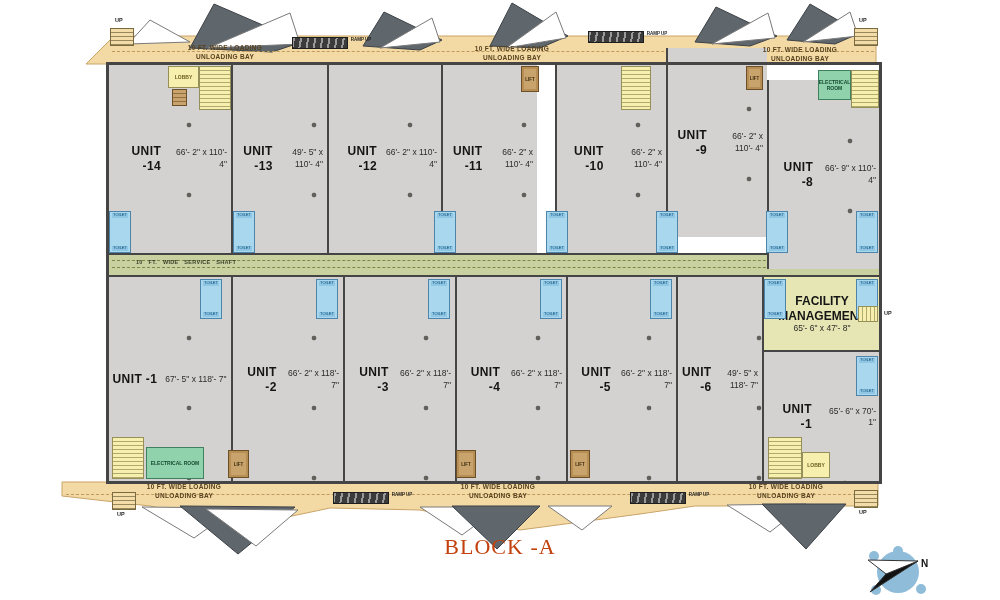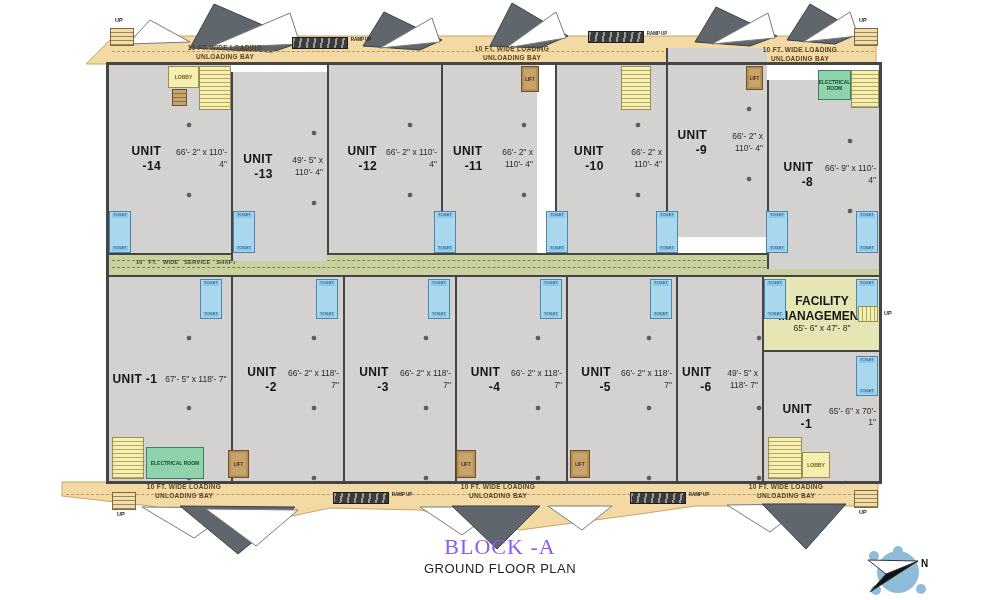--- a/index.html
+++ b/index.html
@@ -60,21 +60,21 @@
   .store { position:absolute; background:#c9a36c; border:1px solid #6d4f28;
     background-image:repeating-linear-gradient(to bottom, transparent 0 3px, rgba(90,60,20,.5) 3px 4px); }
 
   
   .chev { position:absolute; background:repeating-linear-gradient(100deg, #9a9a9a 0 2px, #3b3b3b 2px 7px); border:1px solid #1e1e1e; }
   .ramplbl { position:absolute; width:24px; font-size:4.5px; font-weight:bold; line-height:1.2; color:#1d1d1d; text-align:center; }
   .uplbl { position:absolute; font-size:5.5px; font-weight:bold; color:#1d1d1d; }
 
   
   .title-block { position:absolute; left:350px; top:534px; width:300px; text-align:center; }
-  .title-block .t1 { font-family:"Liberation Serif", serif; font-size:22px; letter-spacing:1px; color:#8b5cf6; }
+  .title-block .t1 { font-family:"Liberation Serif", serif; font-size:22px; letter-spacing:1px; color:#c2410c; }
   .title-block .t2 { font-size:13px; letter-spacing:.5px; color:#222; margin-top:1px; }
 </style>
 </head>
 <body>
 
 <svg class="abs" style="left:0;top:0" width="1000" height="600">
 
   <path d="M 86,64 L 114,36 L 876,36 L 876,64 Z" fill="#f3d9a4" stroke="#c9a467" stroke-width="1"></path>
 
   <path d="M 62,482 L 878,482 L 878,506 L 695,506 L 640,514 L 520,530 L 420,510 L 330,508 L 245,526 L 150,506 L 62,496 Z" fill="#f3d9a4" stroke="#c9a467" stroke-width="1"></path>
@@ -122,21 +122,21 @@
 <div class="shaft" style="left:108px;top:253px;width:772px;height:24px"></div>
 <div class="shaft-dash" style="left:112px;top:260px;width:764px"></div>
 <div class="shaft-dash" style="left:112px;top:267px;width:764px"></div>
 <div class="shaft-label" style="left:136px;top:259px">10 FT. WIDE SERVICE SHAFT</div>
 <div class="shaft-label" style="left:768px;top:259px">10 FT. WIDE SERVICE SHAFT</div>
 
 <div class="unit" style="left:108px;top:64px;width:123px;height:189px">
   <div class="nm">UNIT -14</div>
   <div class="dm">66'- 2" x 110'- 4"</div>
 </div>
-<div class="unit bl" style="left:231px;top:72px;width:96px;height:189px">
+<div class="unit bl" style="left:231px;top:64px;width:96px;height:189px">
   <div class="nm">UNIT -13</div>
   <div class="dm">49'- 5" x 110'- 4"</div>
 </div>
 <div class="unit bl" style="left:327px;top:64px;width:114px;height:189px">
   <div class="nm">UNIT -12</div>
   <div class="dm">66'- 2" x 110'- 4"</div>
 </div>
 <div class="unit bl" style="left:441px;top:64px;width:96px;height:189px">
   <div class="nm">UNIT -11</div>
   <div class="dm">66'- 2" x 110'- 4"</div>
@@ -328,14 +328,13 @@
   <div>10 FT. WIDE LOADING</div>
   <div>UNLOADING BAY</div>
 </div>
 <div class="baylbl" style="left:726px;top:483px">
   <div>10 FT. WIDE LOADING</div>
   <div>UNLOADING BAY</div>
 </div>
 
 <div class="title-block">
   <div class="t1">BLOCK -A</div>
-  <div class="t2">GROUND FLOOR PLAN</div>
 </div>
 
 </body></html>

